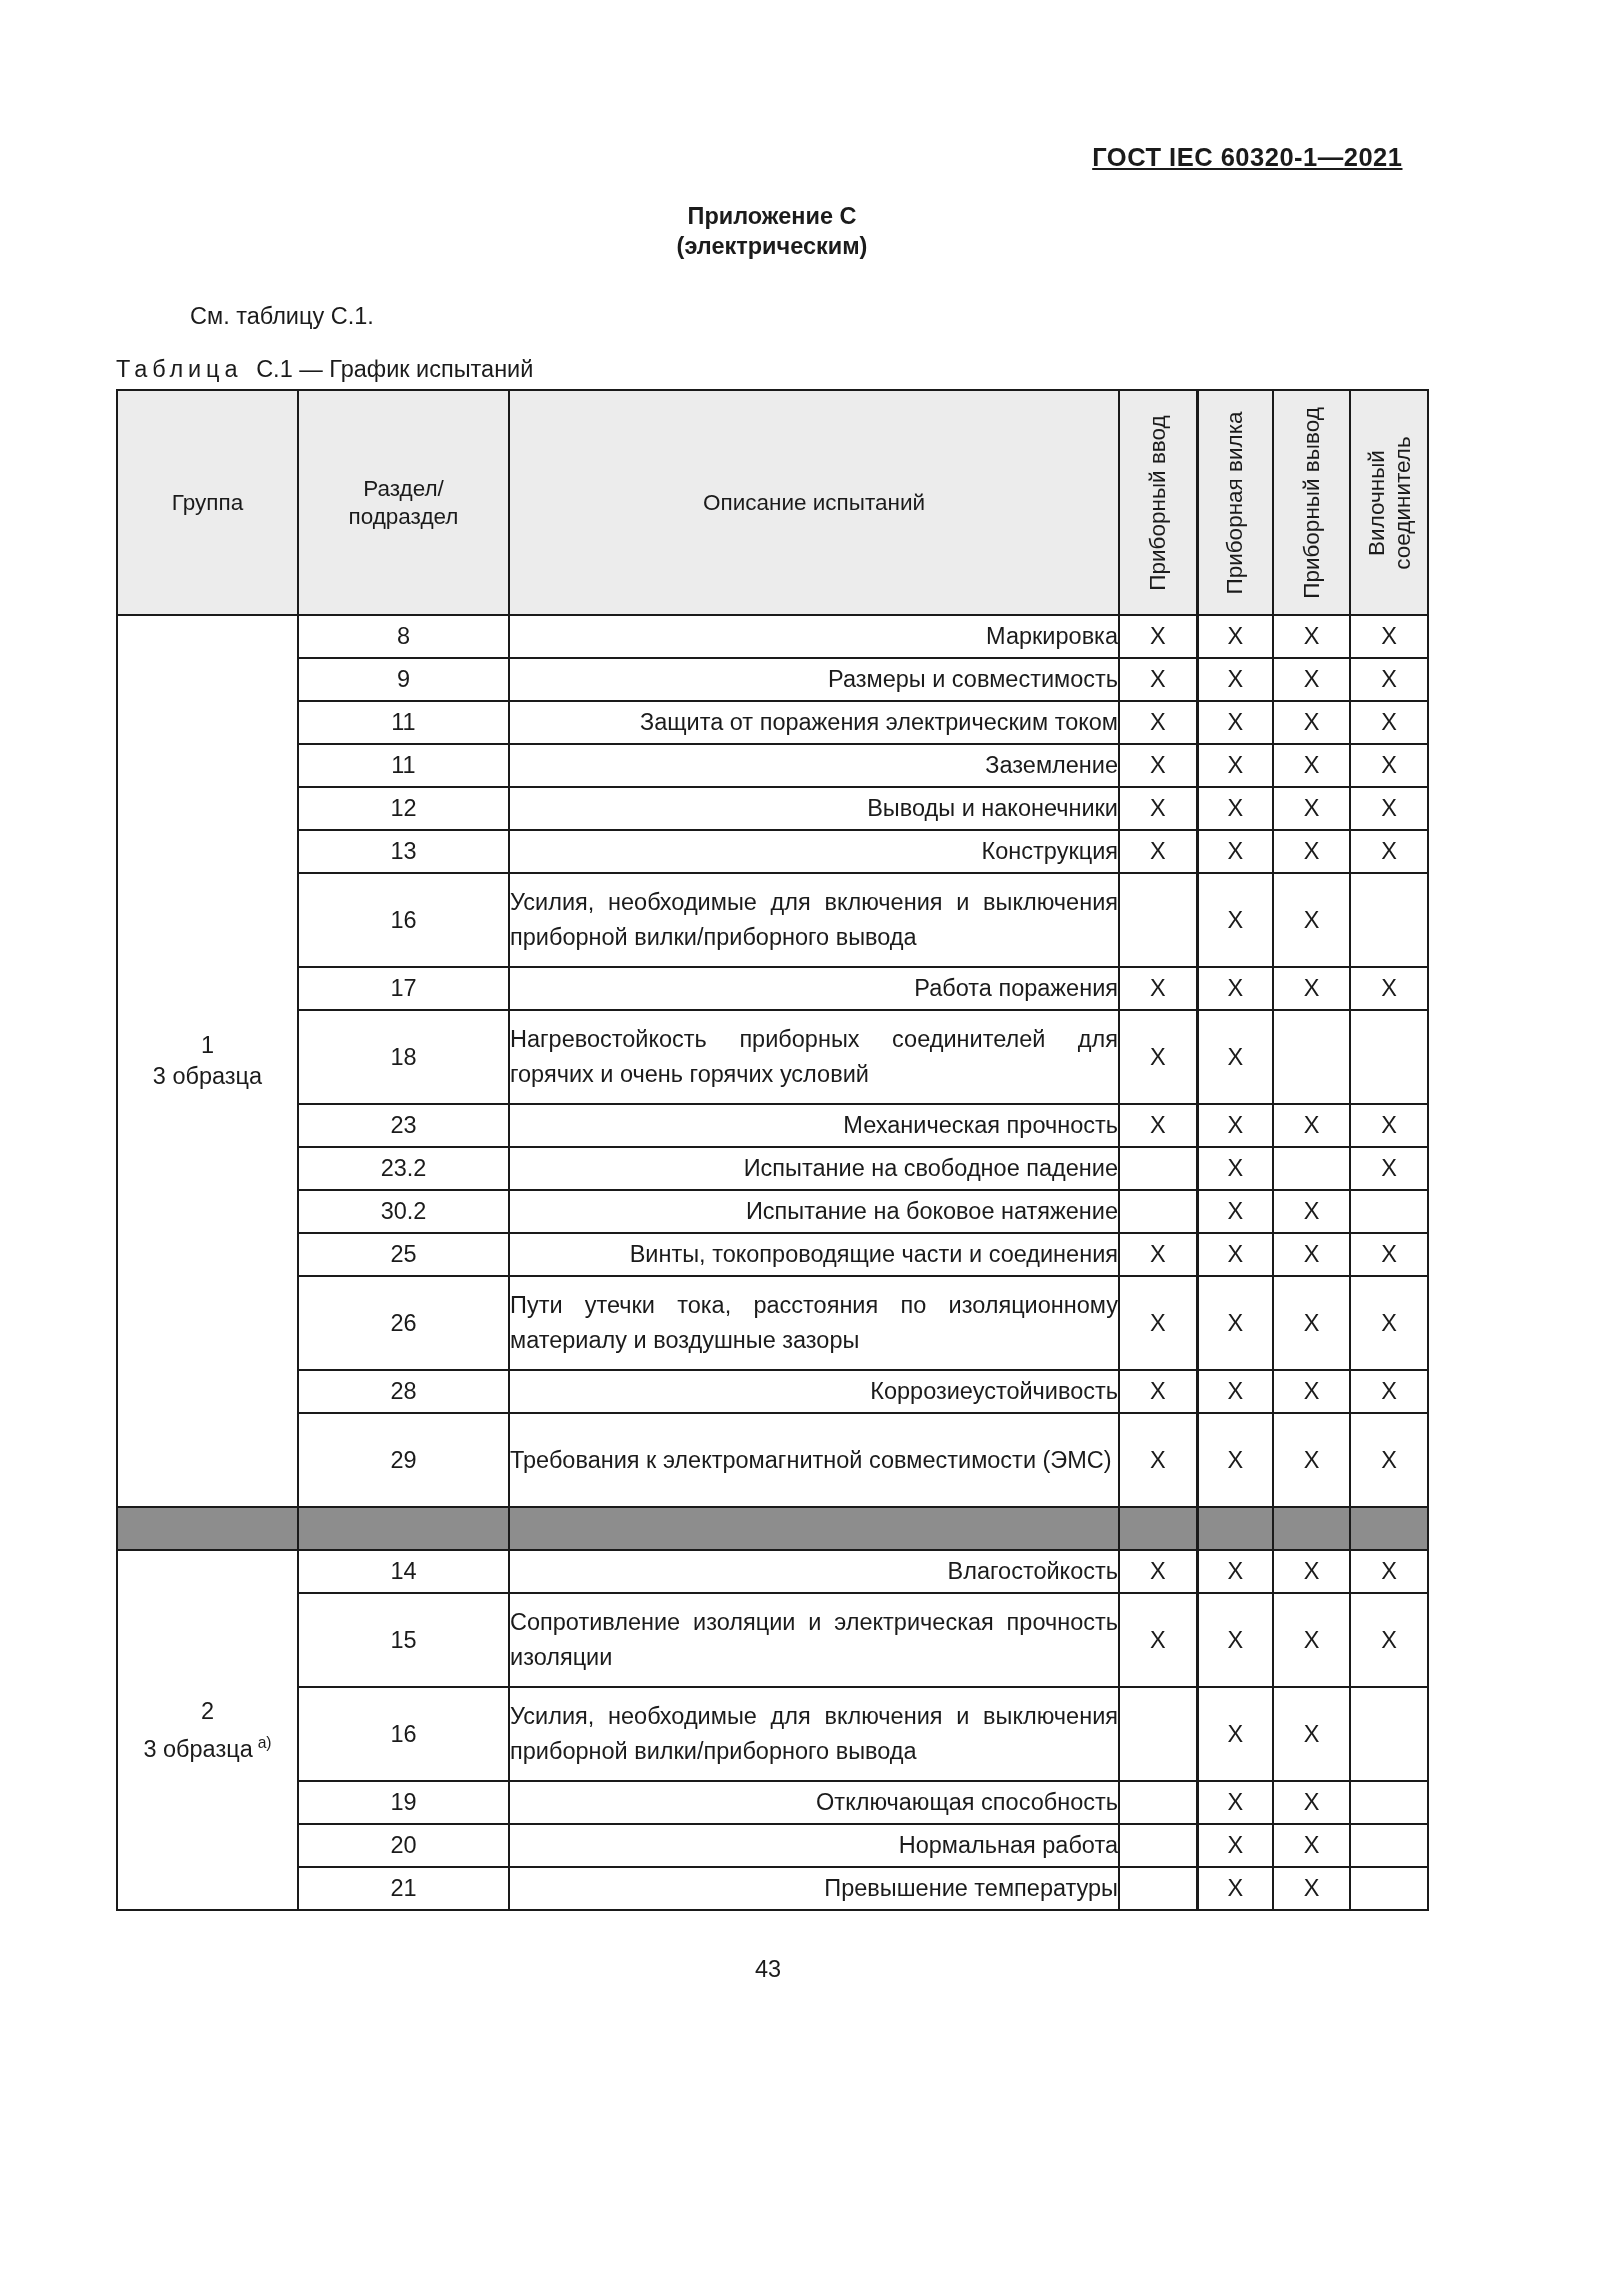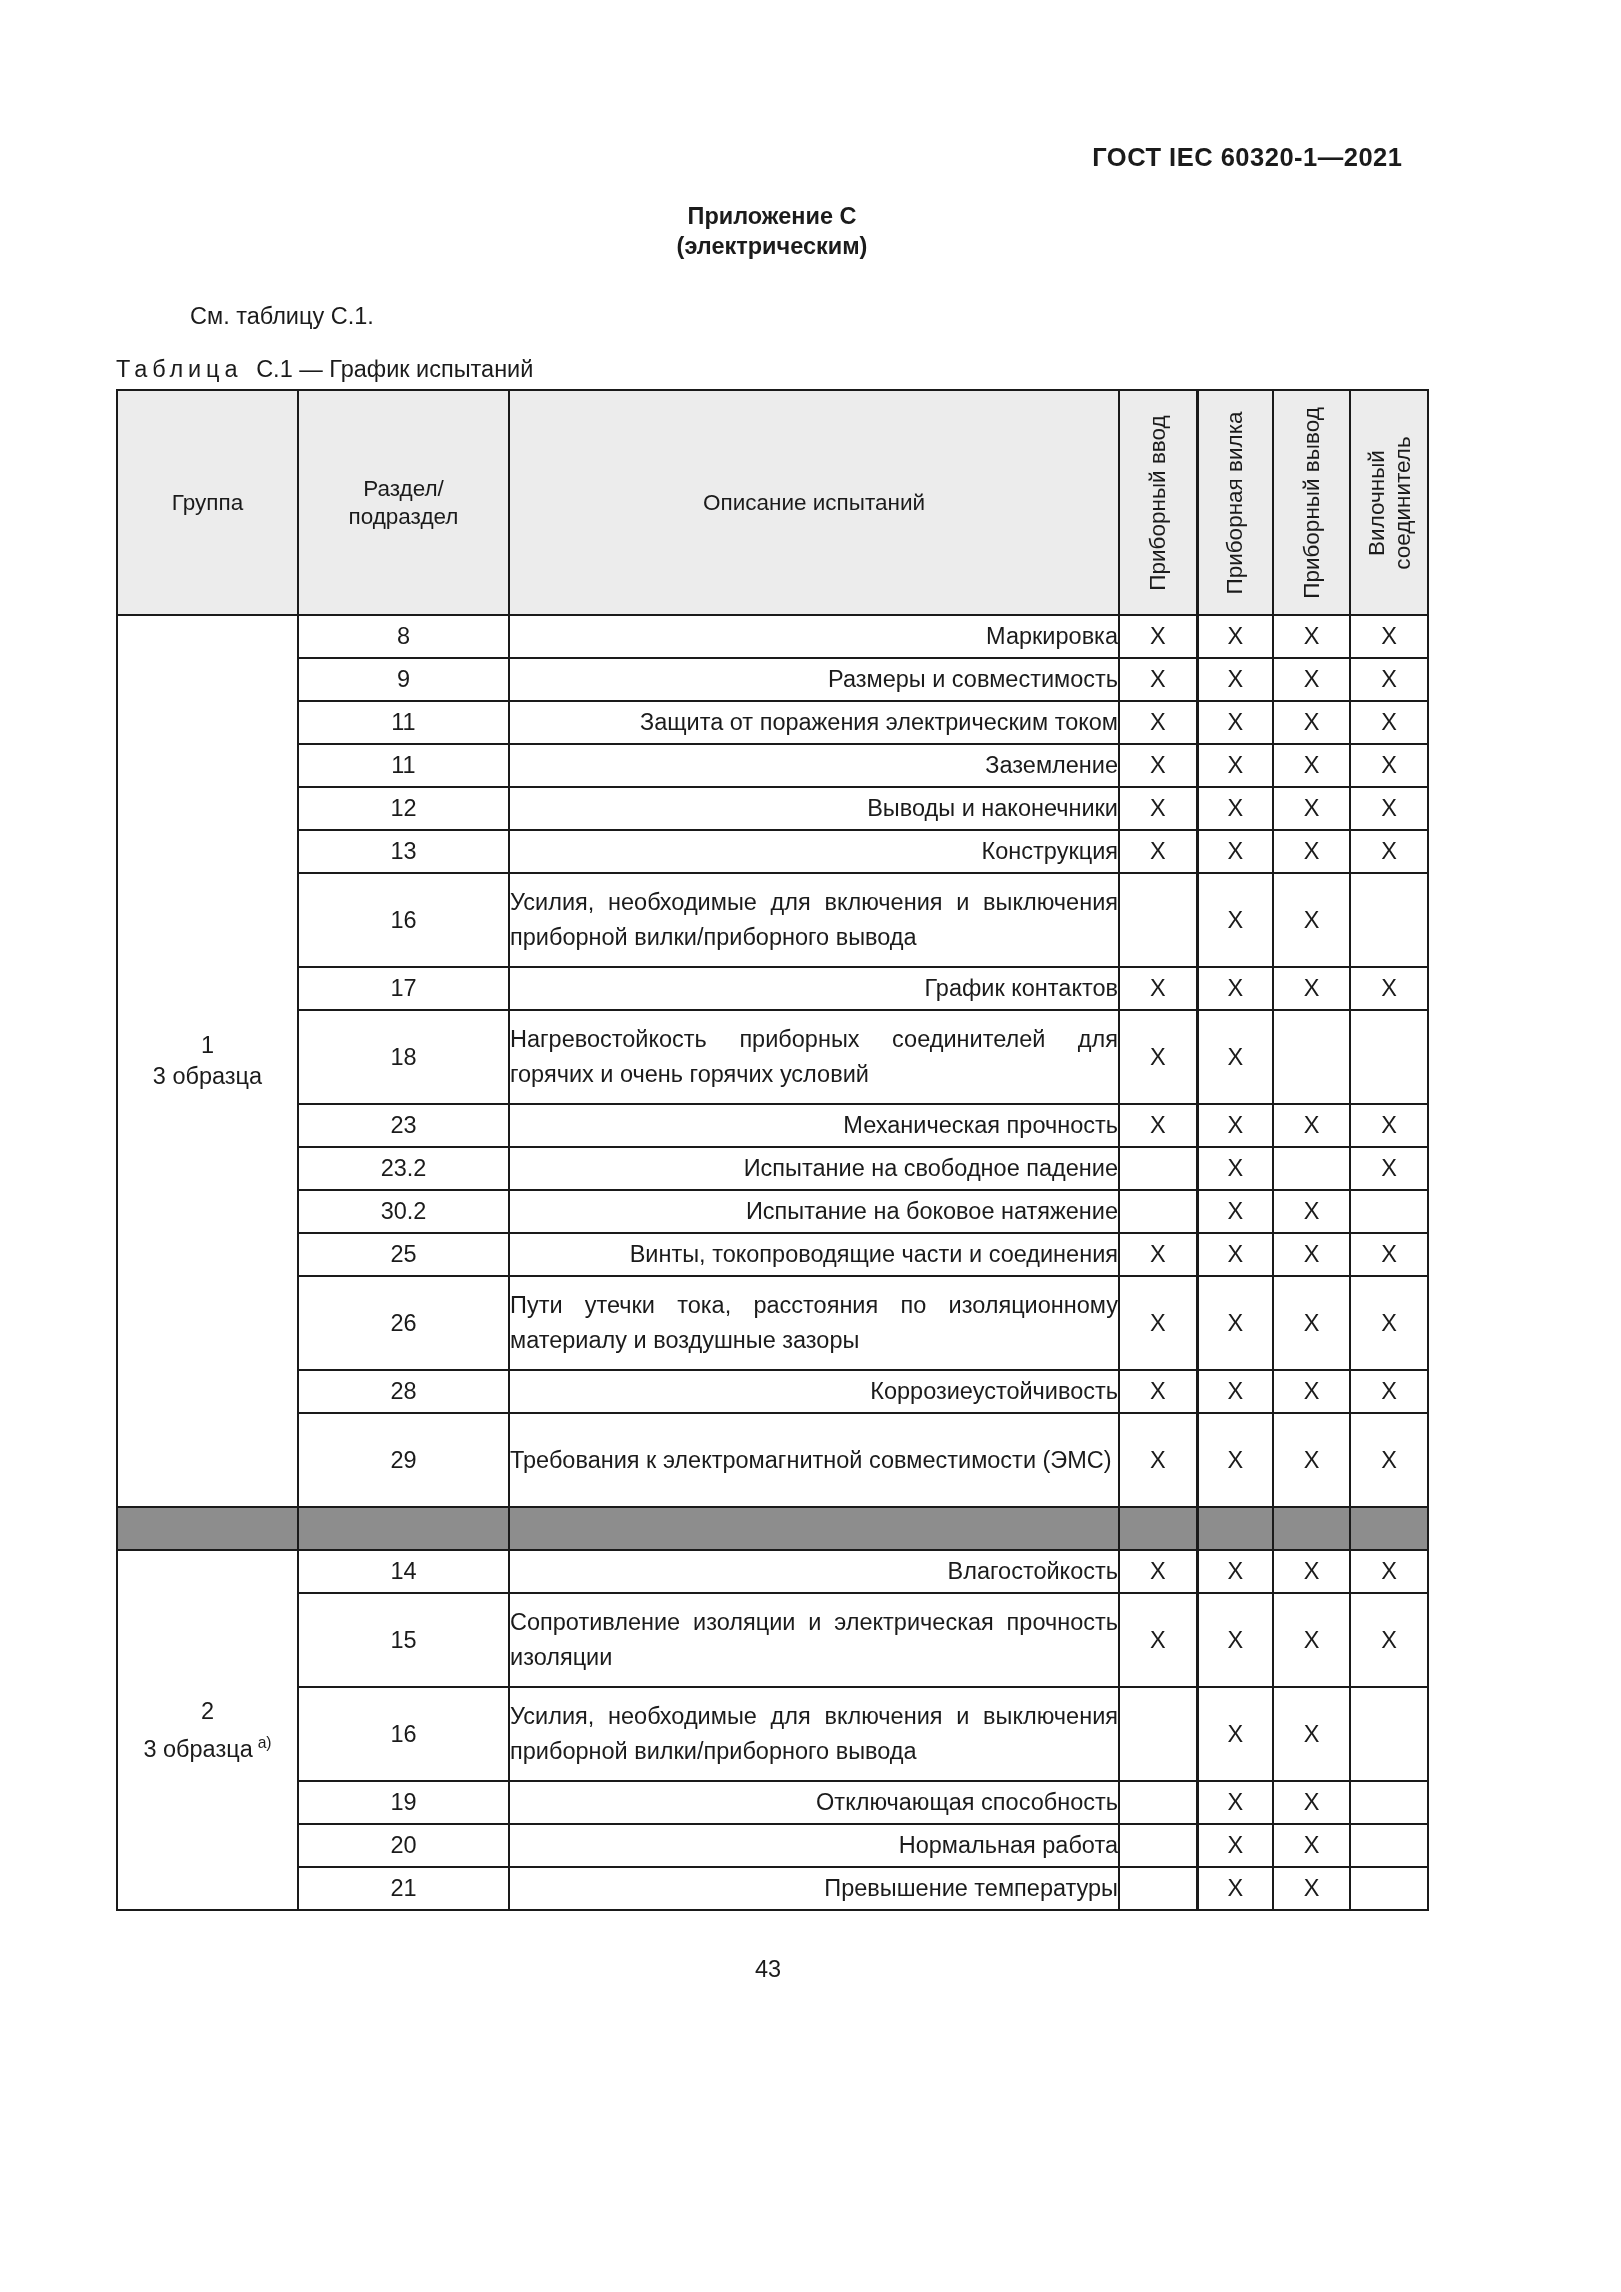--- a/index.html
+++ b/index.html
@@ -18,20 +18,21 @@
     width: 1312px;
     padding-top: 143px;
   }
   .doc-header {
     text-align: right;
     padding-right: 25.5px;
     font-size: 25.5px;
     font-weight: bold;
     line-height: 29px;
     letter-spacing: 0.5px;
+    text-decoration: underline;
   }
   .appendix {
     margin-top: 29px;
     text-align: center;
     font-size: 23.5px;
     font-weight: bold;
     line-height: 30px;
   }
   .appendix-sub {
     text-align: center;
@@ -223,21 +224,21 @@
           <tr class="tall">
             <td class="sec-cell">16</td>
             <td class="desc-cell just">Усилия, необходимые для включения и выключе­ния приборной вилки/приборного вывода</td>
             <td class="mark-cell"></td>
             <td class="mark-cell b-heavy">X</td>
             <td class="mark-cell">X</td>
             <td class="mark-cell"></td>
           </tr>
           <tr class="single">
             <td class="sec-cell">17</td>
-            <td class="desc-cell">График контактов</td>
+            <td class="desc-cell">Работа поражения</td>
             <td class="mark-cell">X</td>
             <td class="mark-cell b-heavy">X</td>
             <td class="mark-cell">X</td>
             <td class="mark-cell">X</td>
           </tr>
           <tr class="tall">
             <td class="sec-cell">18</td>
             <td class="desc-cell just">Нагревостойкость приборных соединителей для горячих и очень горячих условий</td>
             <td class="mark-cell">X</td>
             <td class="mark-cell b-heavy">X</td>

